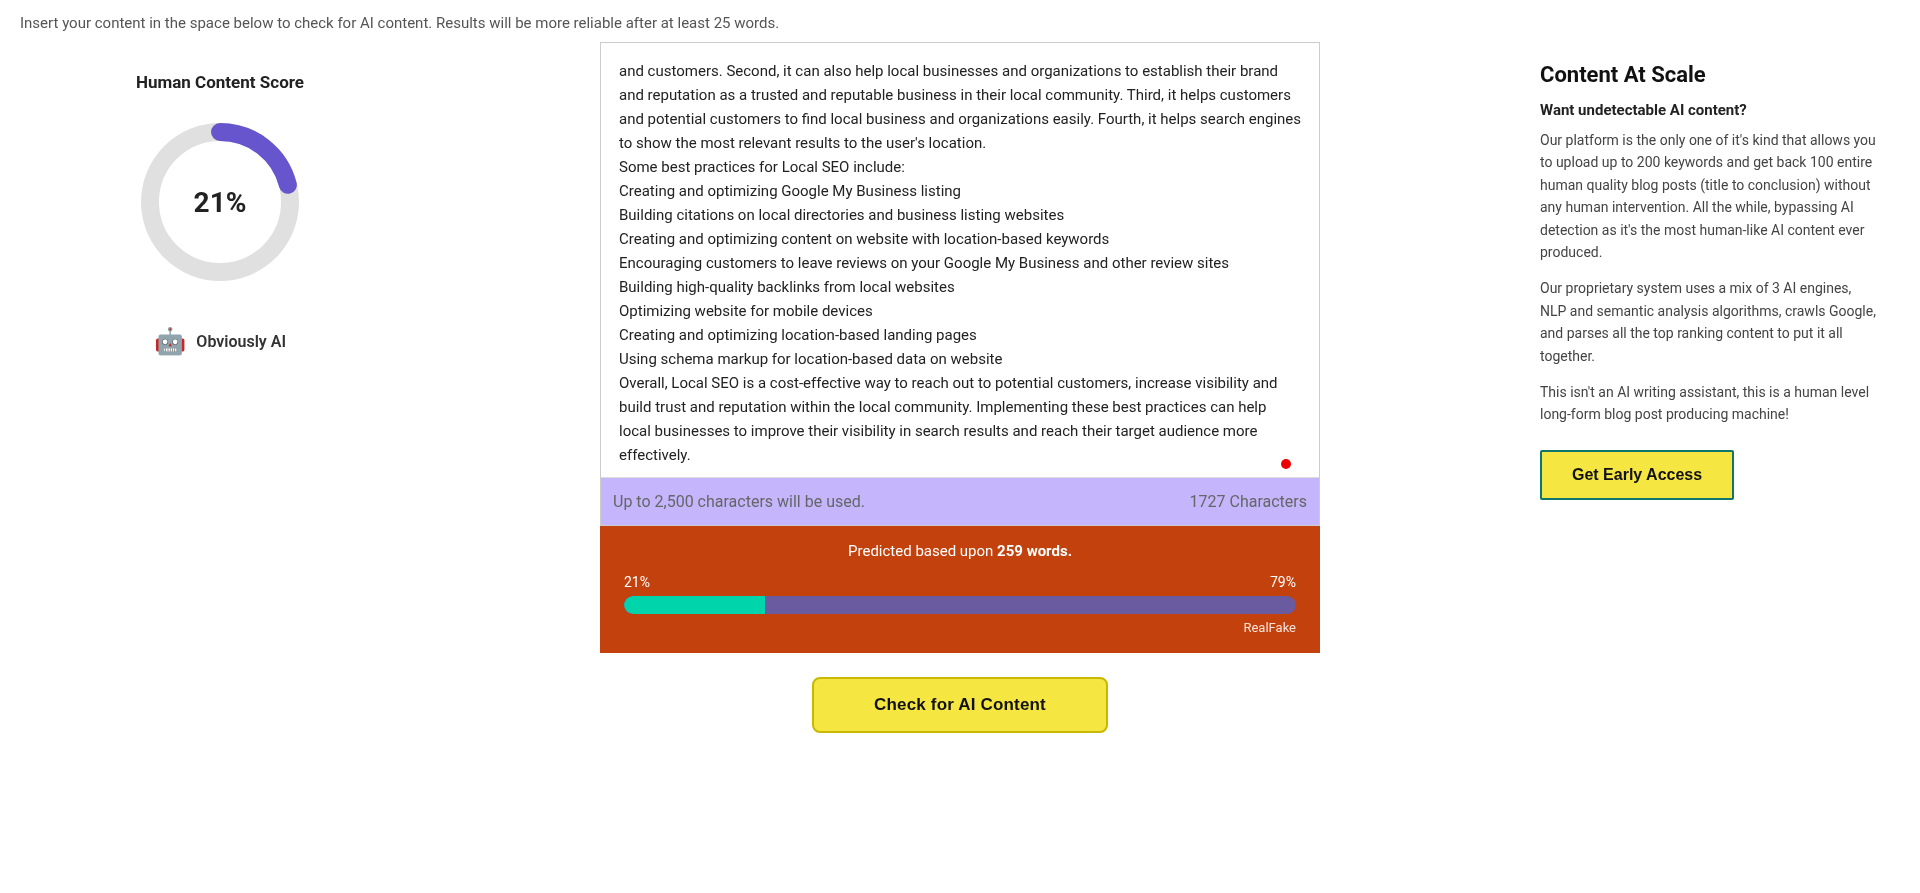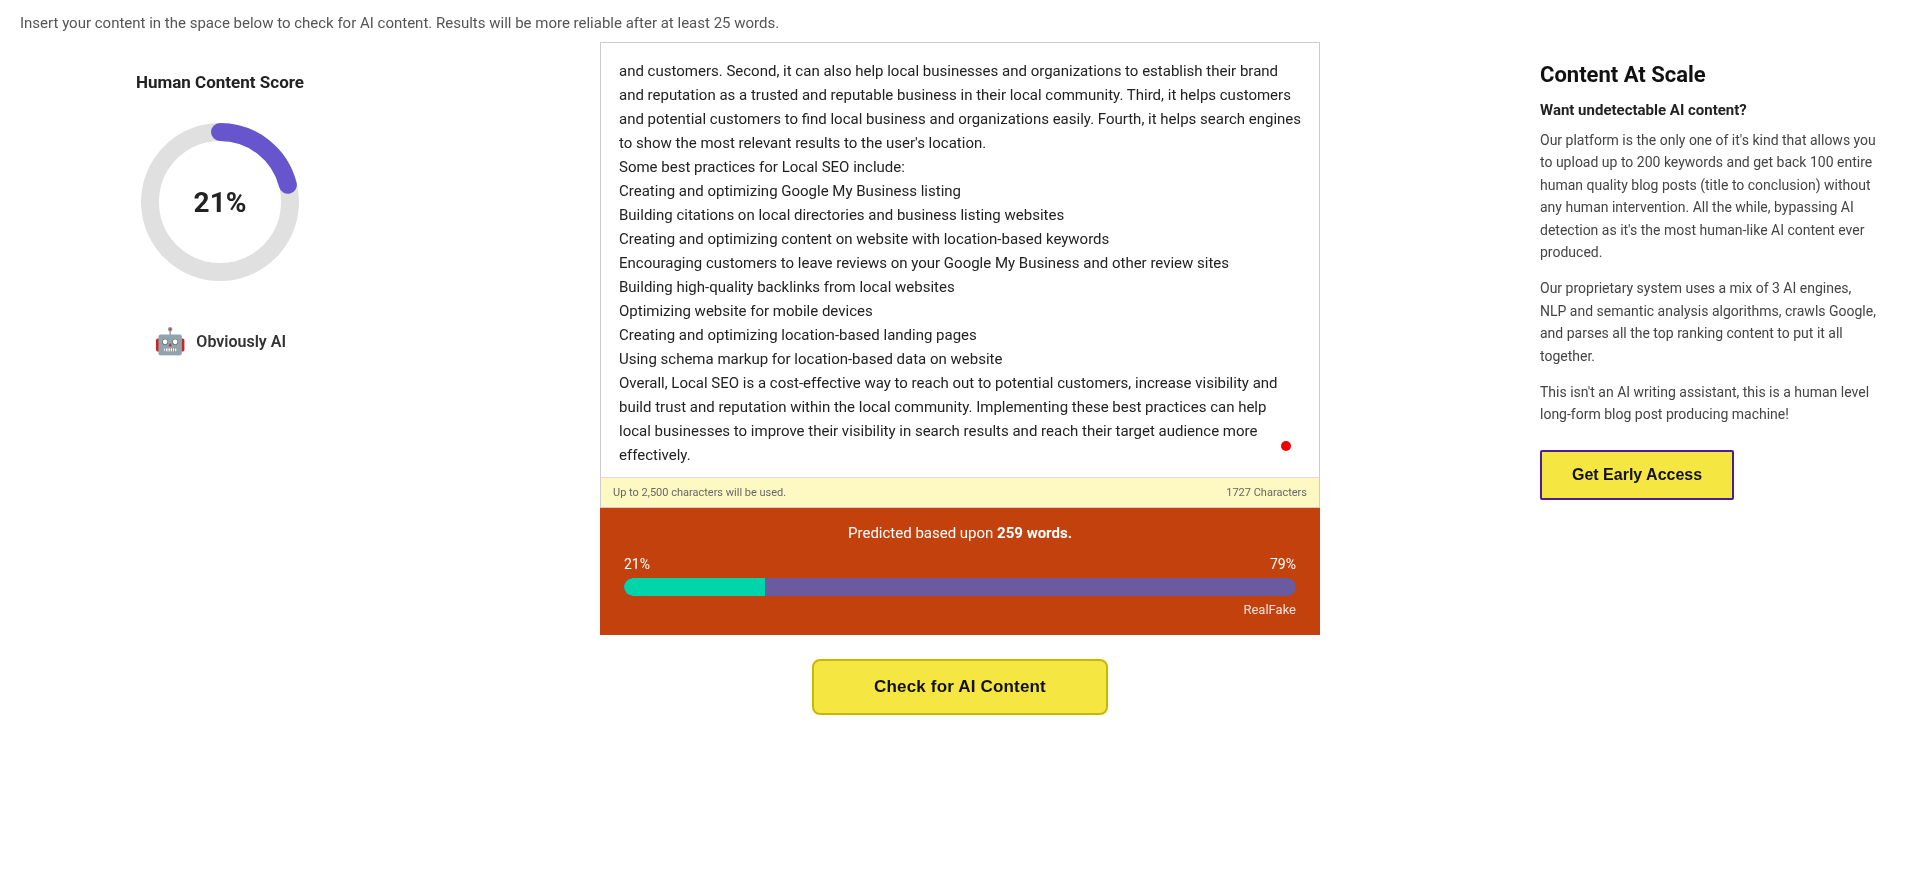--- a/index.html
+++ b/index.html
@@ -111,25 +111,25 @@
       font-size: 15px;
       line-height: 1.6;
       color: #222;
       font-family: inherit;
       overflow-y: scroll;
     }
 
     .textarea-footer {
       display: flex;
       justify-content: space-between;
-      padding: 8px 12px;
+      padding: 14px 12px;
       border-top: 1px solid #ddd;
-      font-size: 11px;
+      font-size: 16px;
       color: #666;
-      background: #fef9c3;
+      background: #c4b5fd;
     }
 
     .red-dot {
       display: inline-block;
       width: 10px;
       height: 10px;
       background: #e00;
       border-radius: 50%;
       position: absolute;
       bottom: 56px;
@@ -228,21 +228,21 @@
 
     .right-panel p {
       font-size: 14px;
       color: #444;
       line-height: 1.6;
       margin-bottom: 14px;
     }
 
     .get-early-access-btn {
       background: #f5e642;
-      border: 2px solid #4c1d95;
+      border: 2px solid #0f766e;
       color: #111;
       font-size: 16px;
       font-weight: 700;
       padding: 14px 30px;
       cursor: pointer;
       border-radius: 2px;
       margin-top: 10px;
       display: inline-block;
     }
 

